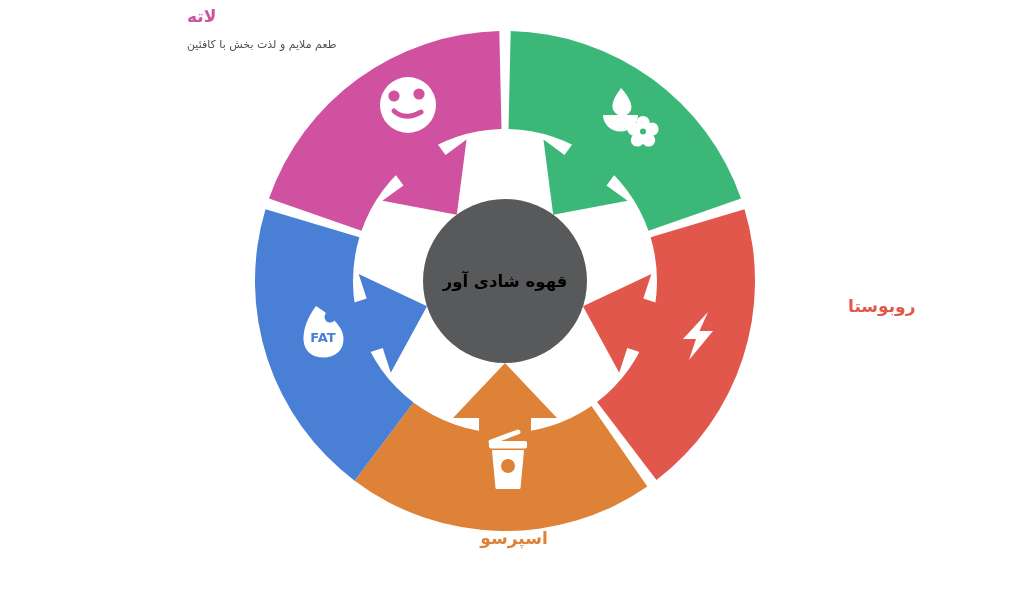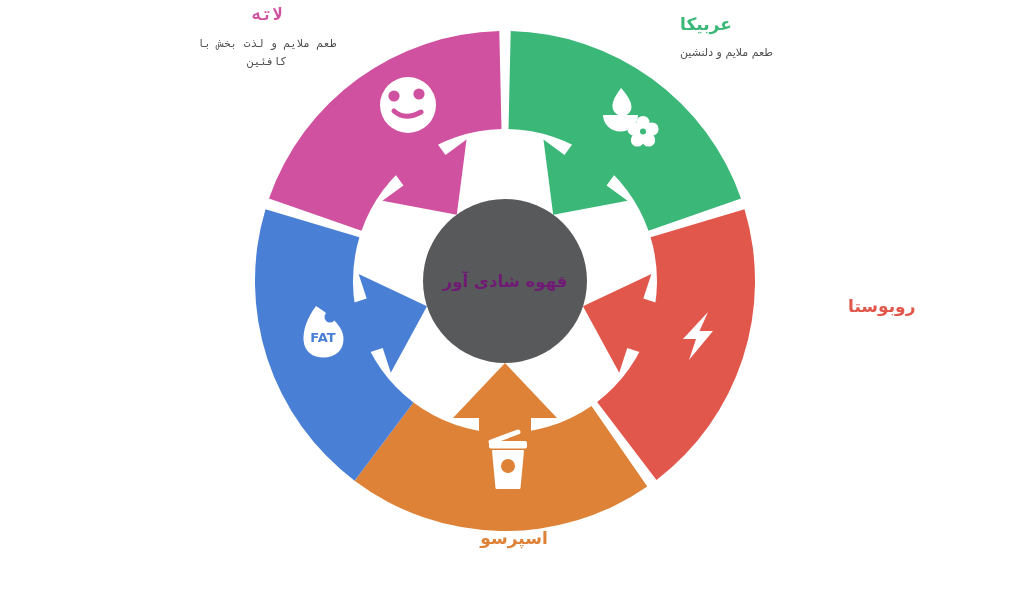--- a/index.html
+++ b/index.html
@@ -6,30 +6,30 @@
   .stage{
     position:relative;width:1024px;height:597px;background:#ffffff;overflow:hidden;
     font-family:"DejaVu Sans","Liberation Sans",sans-serif;
   }
   .stage svg{position:absolute;left:0;top:0;}
   .label{position:absolute;direction:rtl;}
   .label .title{font-size:17px;font-weight:bold;line-height:1.2;margin:0 0 10px 0;}
   .label .desc{font-size:11px;line-height:1.6;color:#4f4f4f;margin:0;}
   .c-green{color:#3bb878;} .c-red{color:#e2574c;} .c-orange{color:#dd8236;}
   .c-blue{color:#4a7fd6;} .c-pink{color:#d0519f;}
-  .align-left{text-align:left;} .align-right{text-align:center;font-family:Liberation Mono, monospace;} .align-center{text-align:center;}
+  .align-left{text-align:left;} .align-right{text-align:left;} .align-center{text-align:center;}
   .label-arabica{left:680px;top:14px;width:240px;}
   .label-robusta{left:848px;top:296px;width:218px;}
   .label-espresso{left:384px;top:528px;width:260px;}
   .label-brewed{left:63px;top:296px;width:200px;}
   .label-latte{left:187px;top:6px;width:160px;}
   .center-label{
     position:absolute;left:423px;top:226px;width:164px;height:110px;
     display:flex;align-items:center;justify-content:center;direction:rtl;
-    color:#701a75;font-weight:bold;font-size:16.5px;text-align:center;
+    color:#000000;font-weight:bold;font-size:16.5px;text-align:center;
   }
 </style>
 </head>
 <body>
 
 <div class="stage">
 
   <svg width="1024" height="597" viewBox="0 0 1024 597">
 
     <path d="M510.7 31.1 A250 250 0 0 1 741.0 198.4 L648.5 230.8 A152 152 0 0 0 508.5 129.0 Z" fill="#3bb878"></path>
@@ -78,24 +78,20 @@
 
     <g>
       <path d="M316 306 C307 318 303 330 303.5 340 C304.2 352 313 357.5 323.5 357.5 C334.5 357.5 343.5 351 343.5 339 C343.5 326.5 330 315 316 306 Z" fill="#ffffff"></path>
       <circle cx="330" cy="317" r="5.5" fill="#4a7fd6"></circle>
       <text x="323" y="342" text-anchor="middle" font-size="13" font-weight="bold" font-family="DejaVu Sans, Liberation Sans, sans-serif" fill="#4a7fd6">FAT</text>
     </g>
   </svg>
 
   <div class="center-label">قهوه شادی آور</div>
 
-  <div class="label label-arabica align-left">
-    <p class="title c-green">عربیکا</p>
-    <p class="desc">طعم ملایم و دلنشین</p>
-  </div>
 
   <div class="label label-robusta align-left">
     <p class="title c-red">روبوستا</p>
   </div>
 
   <div class="label label-espresso align-center">
     <p class="title c-orange">اسپرسو</p>
   </div>
 
 

